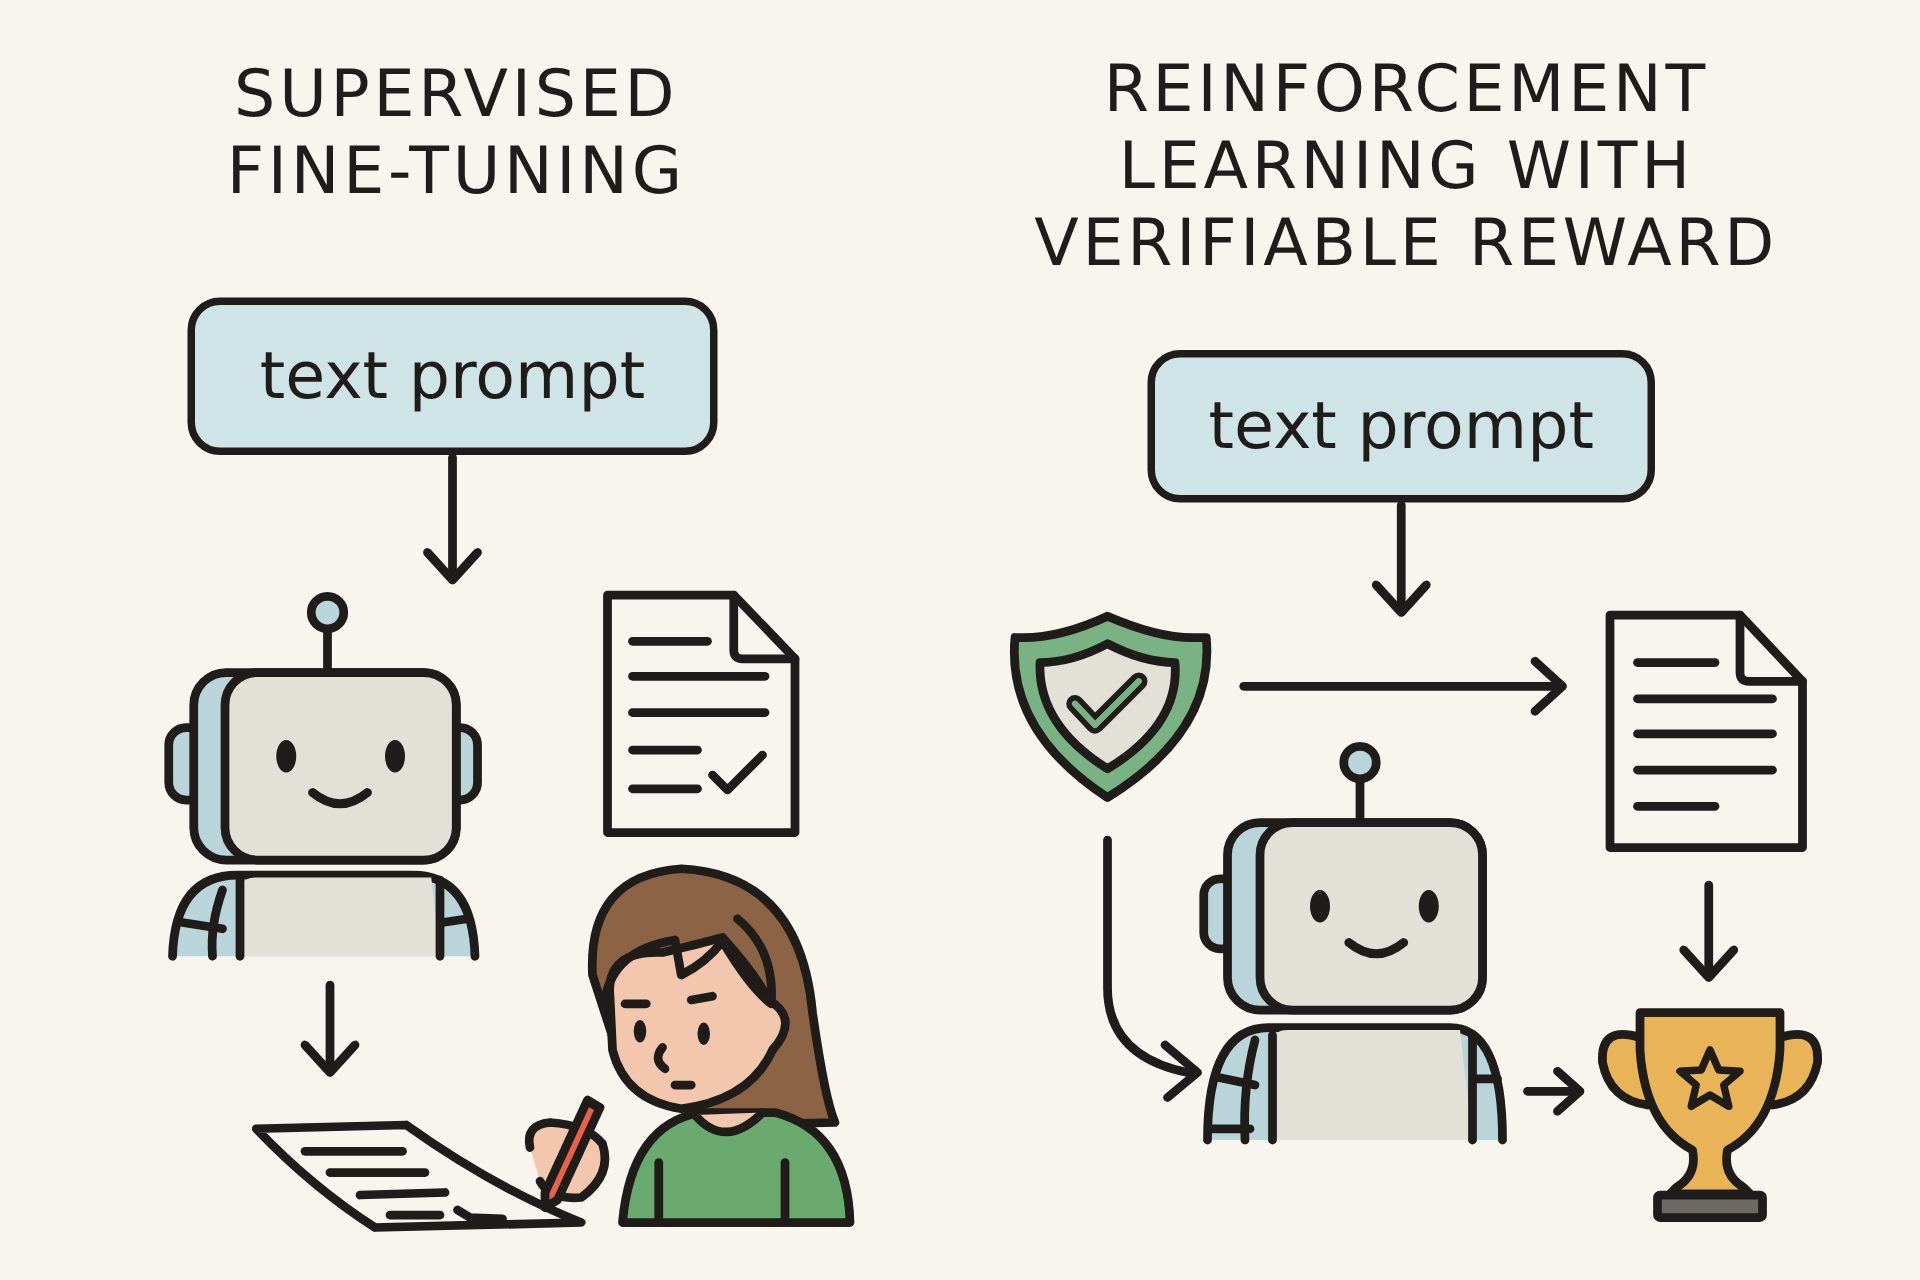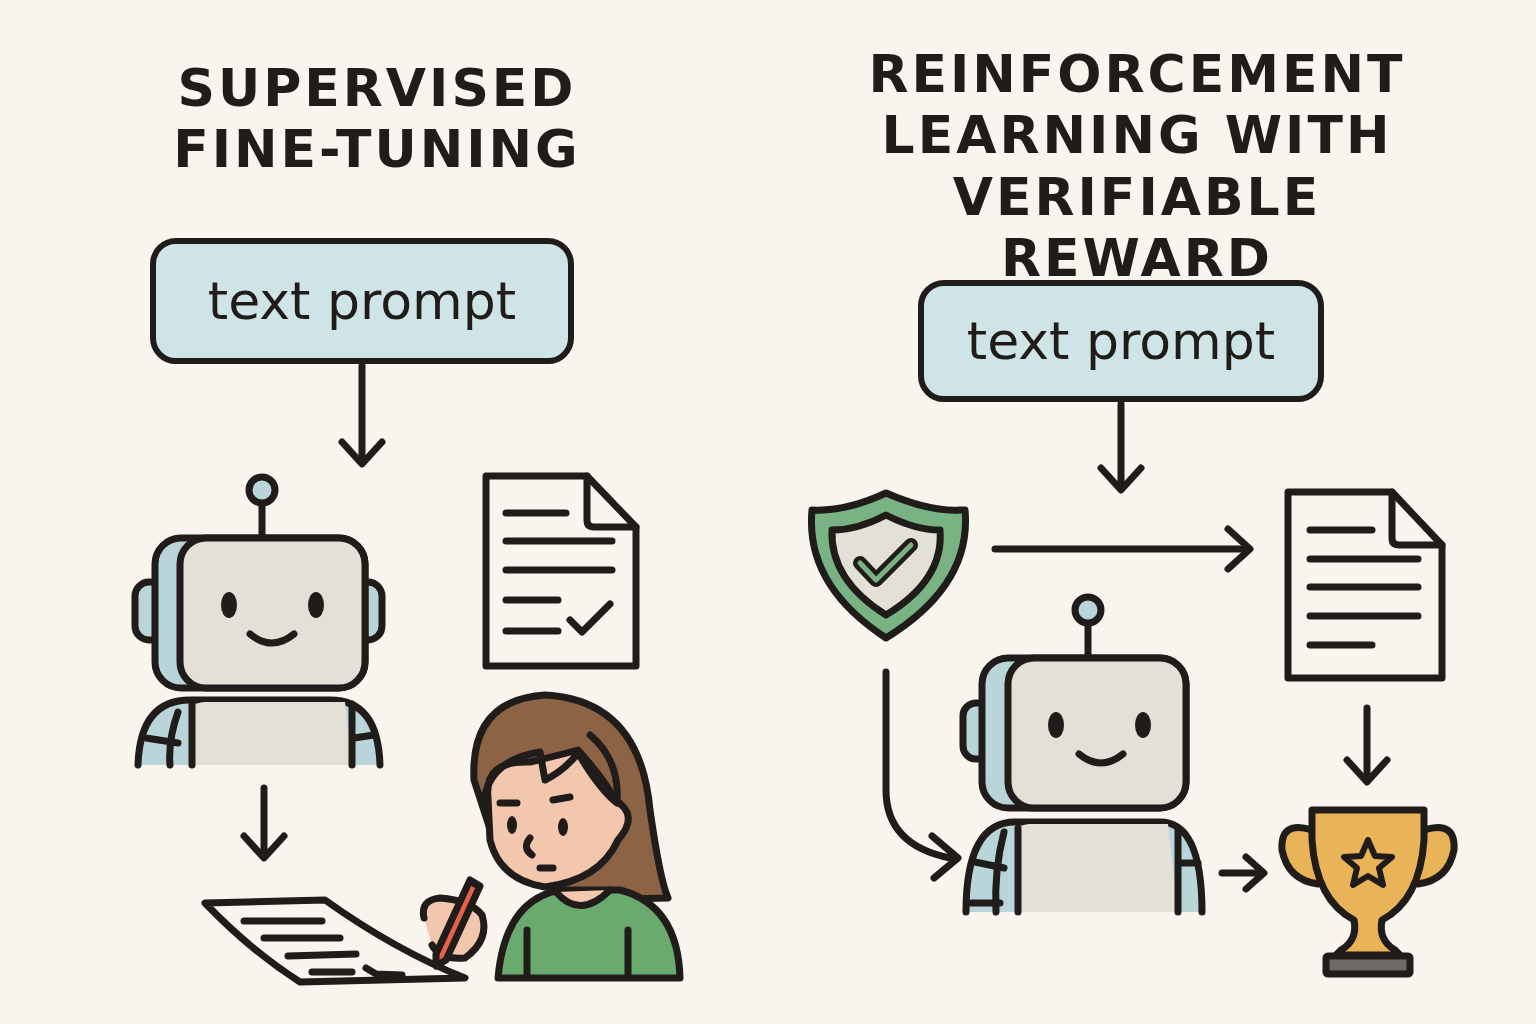--- a/index.html
+++ b/index.html
@@ -6,29 +6,29 @@
     body {
       width: 1536px; height: 1024px; overflow: hidden;
       background: #f8f5ee;
       font-family: "DejaVu Sans", sans-serif;
       position: relative;
     }
     .title {
       position: absolute;
       color: #1f1c1a;
       font-family: "DejaVu Sans", sans-serif;
-      font-weight: bold;
+      font-weight: normal;
       text-align: center;
       letter-spacing: 3px;
       line-height: 1.18;
       text-transform: uppercase;
-      margin: 12px;
+      margin: 0;
     }
     #title-left { left: 120px; width: 490px; top: 46px; font-size: 52px; }
-    #title-right { left: 800px; width: 650px; top: 32px; font-size: 52px; }
+    #title-right { left: 800px; width: 650px; top: 42px; font-size: 52px; }
     .prompt-box {
       position: absolute;
       background: #cfe4e6;
       border: 6px solid #1f1c1a;
       border-radius: 26px;
       box-sizing: border-box;
       display: flex; align-items: center; justify-content: center;
       font-size: 52px;
       color: #1f1c1a;
       font-family: "DejaVu Sans", sans-serif;

